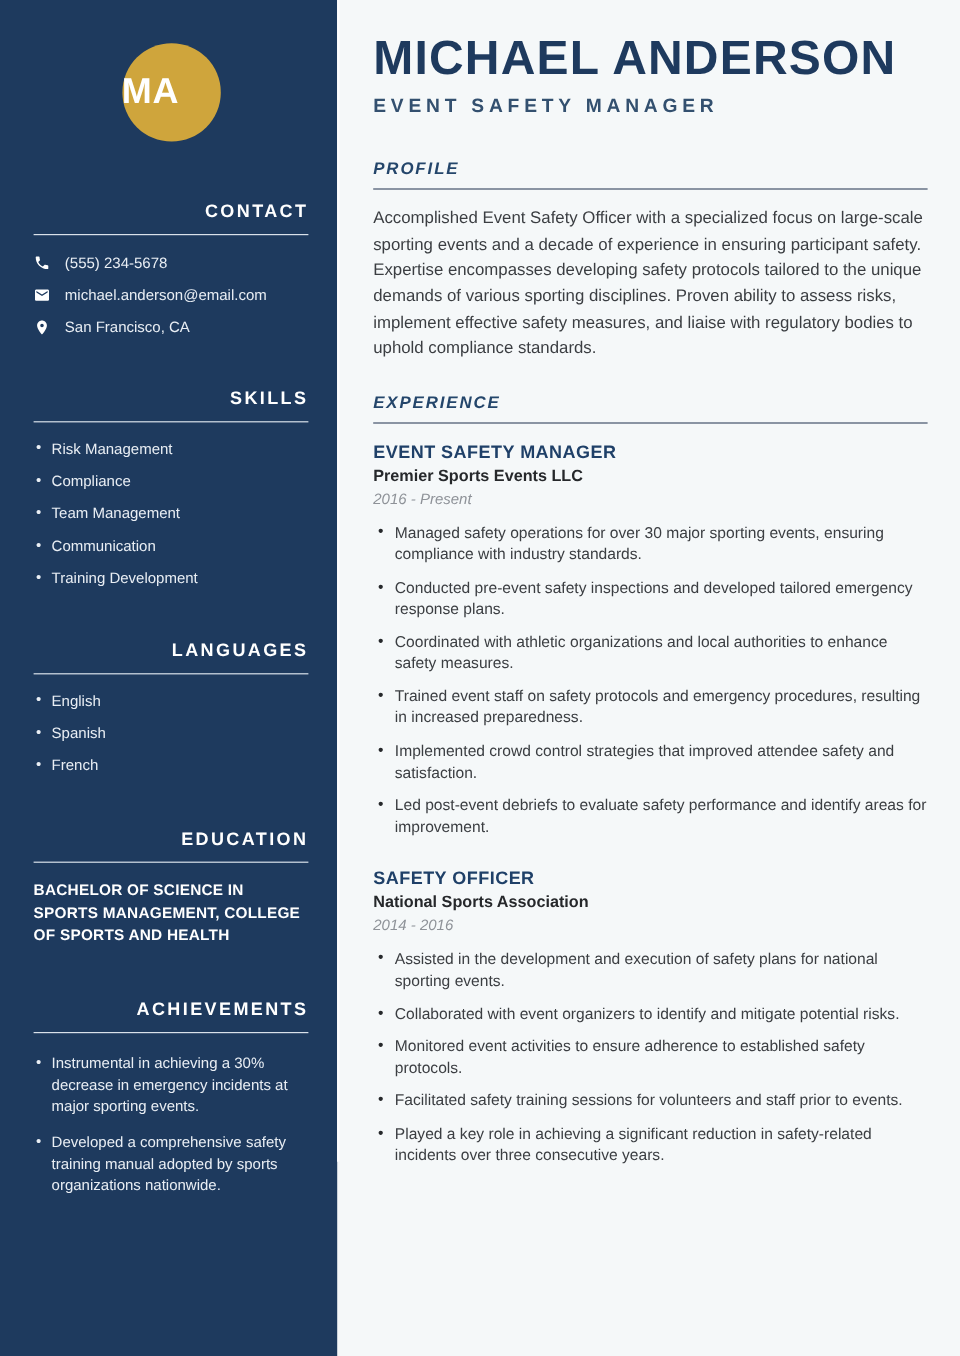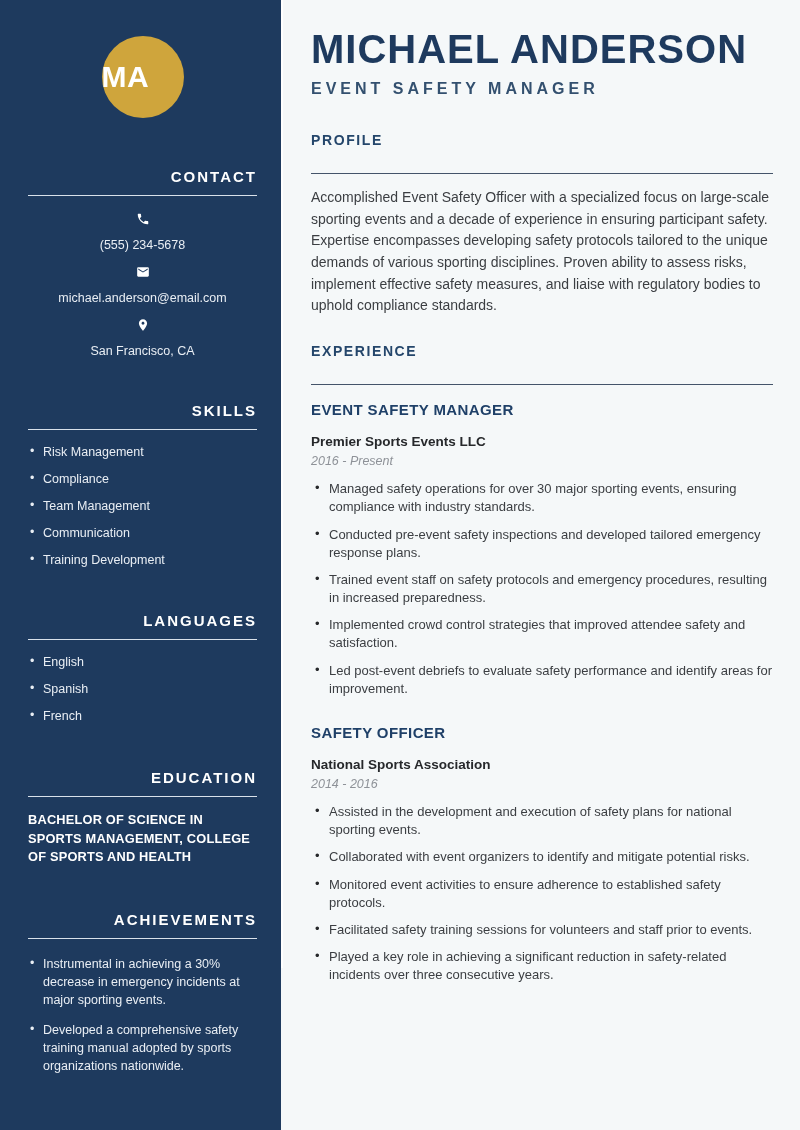--- a/index.html
+++ b/index.html
@@ -40,21 +40,20 @@
     padding-bottom: 10px;
     border-bottom: 1px solid #d9e1ea;
     text-align: right;
   }
   .contact-list { margin-top: 16px; }
   .contact-item {
     display: flex; align-items: center;
     gap: 12px;
     margin-bottom: 13px;
     font-size: 12.5px;
-    flex-direction: column;
   }
   .contact-item svg { flex: 0 0 auto; display: block; }
   .side-list { margin-top: 14px; list-style: none; }
   .side-list li {
     font-size: 12.5px;
     margin-bottom: 10px;
     padding-left: 15px;
     position: relative;
     line-height: 1.35;
   }
@@ -105,41 +104,42 @@
     color: #33506f;
     font-size: 16px;
     font-weight: 600;
     letter-spacing: 4px;
   }
   .main-heading {
     color: #24466b;
     font-size: 14px;
     font-weight: bold;
     letter-spacing: 1.6px;
-    padding-bottom: 25px;
+    padding-bottom: 9px;
     border-bottom: 1px solid #44546a;
+    font-style: italic;
   }
   .profile-section { margin-top: 34px; }
   .profile-text {
     margin-top: 13px;
     font-size: 14px;
     line-height: 1.55;
     color: #3b3e42;
   }
   .experience-section { margin-top: 26px; }
   .job { margin-top: 16px; }
   .job + .job { margin-top: 26px; }
   .job-title {
     color: #1f4068;
     font-size: 15px;
     font-weight: bold;
     letter-spacing: 0.4px;
   }
   .job-company {
-    margin-top: 16px;
+    margin-top: 3px;
     color: #26282b;
     font-size: 13.5px;
     font-weight: bold;
   }
   .job-dates {
     margin-top: 5px;
     color: #8e9298;
     font-size: 12.5px;
     font-style: italic;
   }
@@ -242,20 +242,21 @@
   <section class="experience-section">
     <h2 class="main-heading">EXPERIENCE</h2>
 
     <div class="job">
       <div class="job-title">EVENT SAFETY MANAGER</div>
       <div class="job-company">Premier Sports Events LLC</div>
       <div class="job-dates">2016 - Present</div>
       <ul class="job-bullets">
         <li>Managed safety operations for over 30 major sporting events, ensuring compliance with industry standards.</li>
         <li>Conducted pre-event safety inspections and developed tailored emergency response plans.</li>
+        <li>Coordinated with athletic organizations and local authorities to enhance safety measures.</li>
         <li>Trained event staff on safety protocols and emergency procedures, resulting in increased preparedness.</li>
         <li>Implemented crowd control strategies that improved attendee safety and satisfaction.</li>
         <li>Led post-event debriefs to evaluate safety performance and identify areas for improvement.</li>
       </ul>
     </div>
 
     <div class="job">
       <div class="job-title">SAFETY OFFICER</div>
       <div class="job-company">National Sports Association</div>
       <div class="job-dates">2014 - 2016</div>

